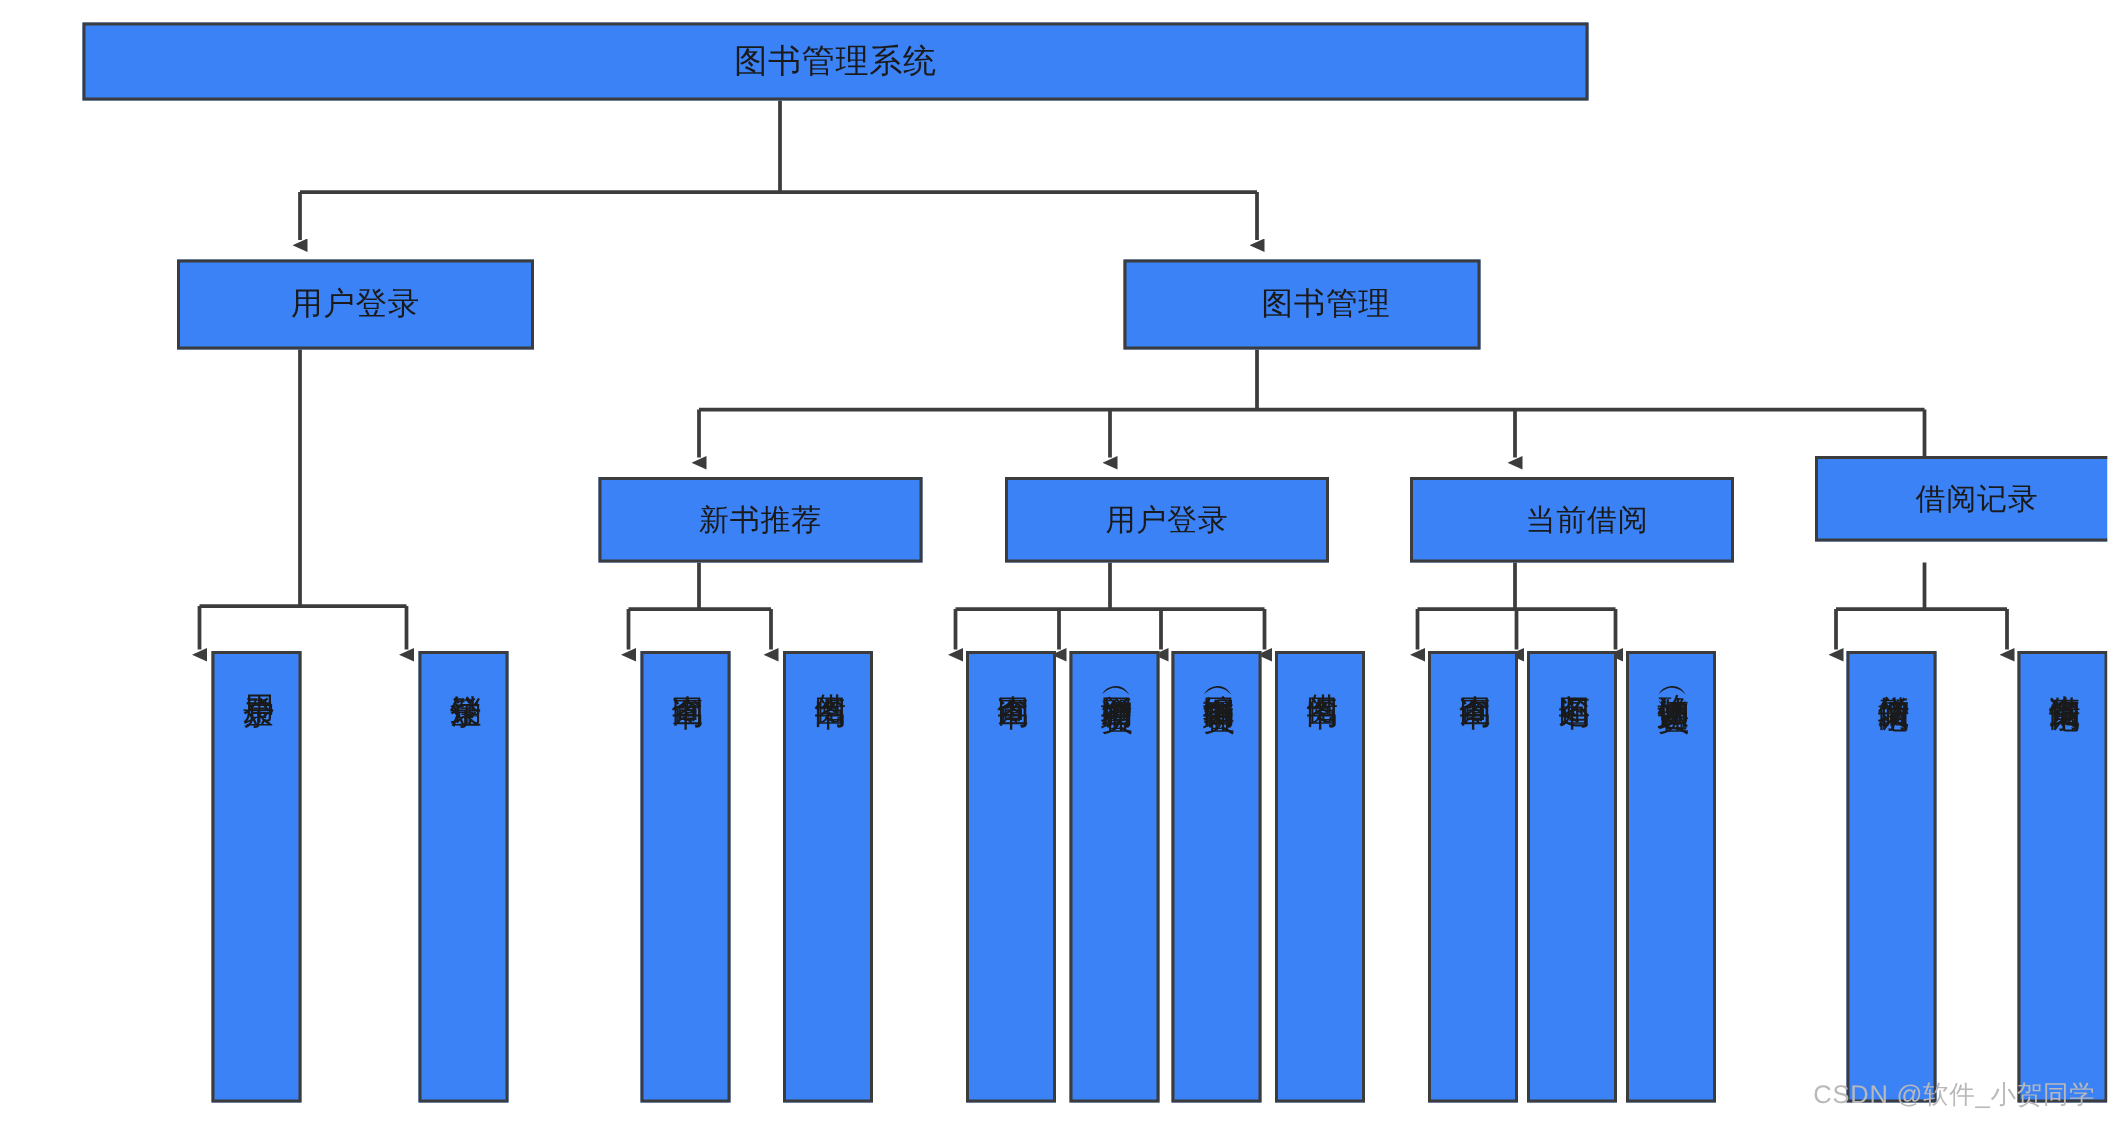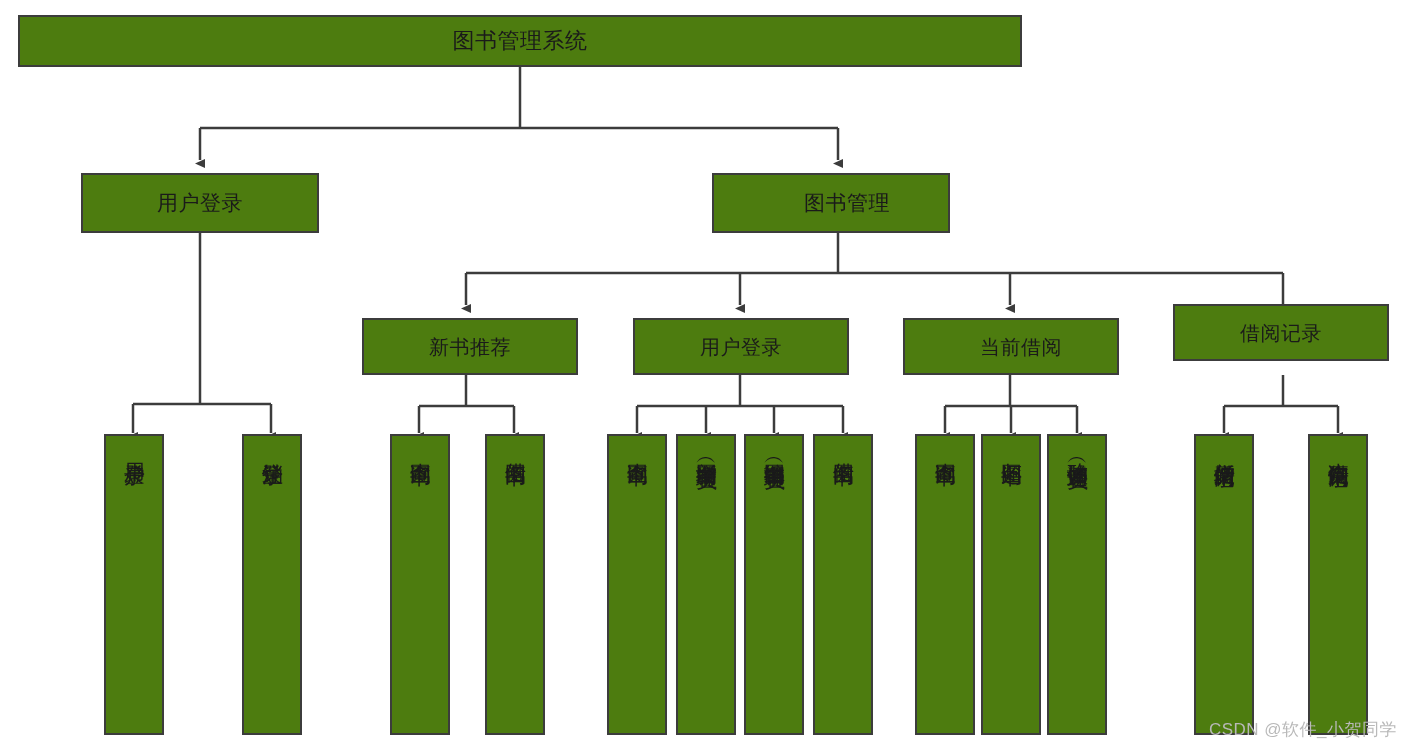--- a/index.html
+++ b/index.html
@@ -21,25 +21,26 @@
     position: absolute;
     left: 0;
     top: 0;
     width: 1405px;
     height: 747px;
   }
   .node-box {
     position: absolute;
     box-sizing: border-box;
     border: 2px solid #3c3c3c;
-    background: #4d7c0f;
+    background: #3b82f6;
     display: flex;
     align-items: center;
     justify-content: center;
     color: #1a1a1a;
+    margin-left: 37px;
   }
   .node-label-h {
     font-size: 21px;
     line-height: 1.1;
     letter-spacing: 0.5px;
     white-space: nowrap;
   }
   .node-box.root .node-label-h { font-size: 22px; }
   .node-box.level1 .node-label-h { font-size: 21px; }
   .node-box.level2 .node-label-h { font-size: 20px; }

